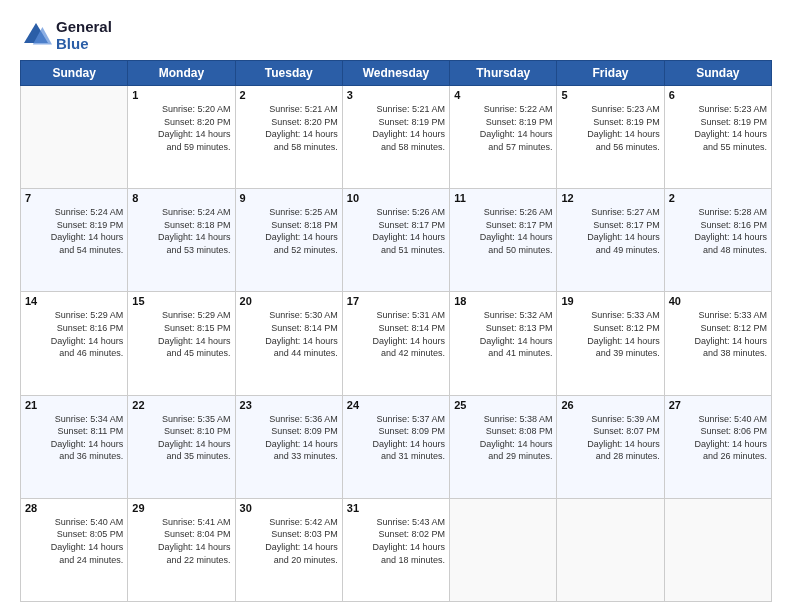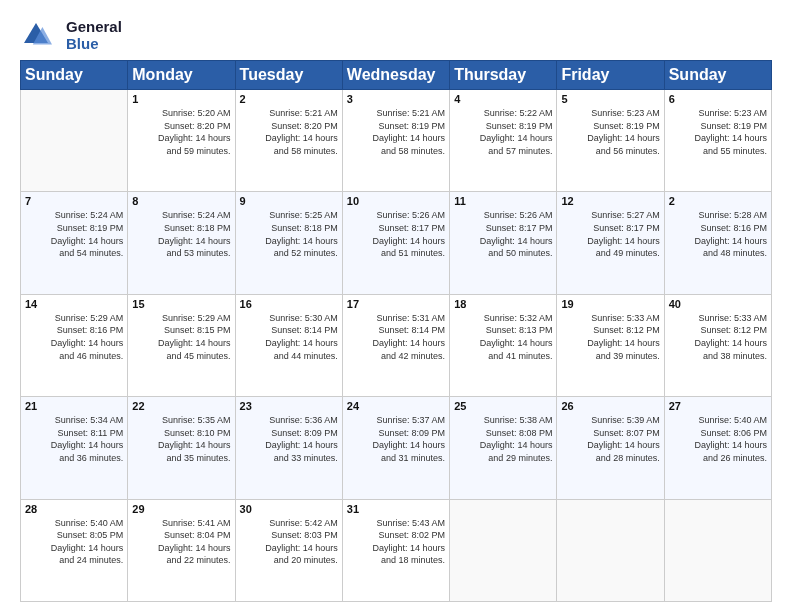--- a/index.html
+++ b/index.html
@@ -19,21 +19,21 @@
     }
     .header {
       display: flex;
       justify-content: space-between;
       align-items: flex-start;
       margin-bottom: 8px;
     }
     .logo {
       display: flex;
       align-items: center;
-      gap: 14px;
+      gap: 4px;
     }
     .logo-icon {
       width: 32px;
       height: 32px;
     }
     .title-block {
       text-align: right;
     }
     .main-title {
       font-size: 36px;
@@ -49,25 +49,25 @@
     .calendar {
       flex: 1;
       border: 1px solid #ccc;
       border-collapse: collapse;
       width: 100%;
       table-layout: fixed;
     }
     .calendar th {
       background: #2b5ea7;
       color: #fff;
-      font-size: 16px;
+      font-size: 12px;
       font-weight: bold;
       padding: 5px 4px;
       border: 1px solid #1e4a8a;
-      text-align: left;
+      text-align: center;
     }
     .calendar td {
       border: 1px solid #ccc;
       vertical-align: top;
       padding: 3px 4px;
       font-size: 9.5px;
       color: #333;
       background: #fff;
       height: 86px;
     }
@@ -185,21 +185,21 @@
         <tr>
           <td>
             <span class="day-num">14</span>
             <div class="day-info">Sunrise: 5:29 AM<br>Sunset: 8:16 PM<br>Daylight: 14 hours<br>and 46 minutes.</div>
           </td>
           <td>
             <span class="day-num">15</span>
             <div class="day-info">Sunrise: 5:29 AM<br>Sunset: 8:15 PM<br>Daylight: 14 hours<br>and 45 minutes.</div>
           </td>
           <td>
-            <span class="day-num">16</span>
+            <span class="day-num">20</span>
             <div class="day-info">Sunrise: 5:30 AM<br>Sunset: 8:14 PM<br>Daylight: 14 hours<br>and 44 minutes.</div>
           </td>
           <td>
             <span class="day-num">17</span>
             <div class="day-info">Sunrise: 5:31 AM<br>Sunset: 8:14 PM<br>Daylight: 14 hours<br>and 42 minutes.</div>
           </td>
           <td>
             <span class="day-num">18</span>
             <div class="day-info">Sunrise: 5:32 AM<br>Sunset: 8:13 PM<br>Daylight: 14 hours<br>and 41 minutes.</div>
           </td>

